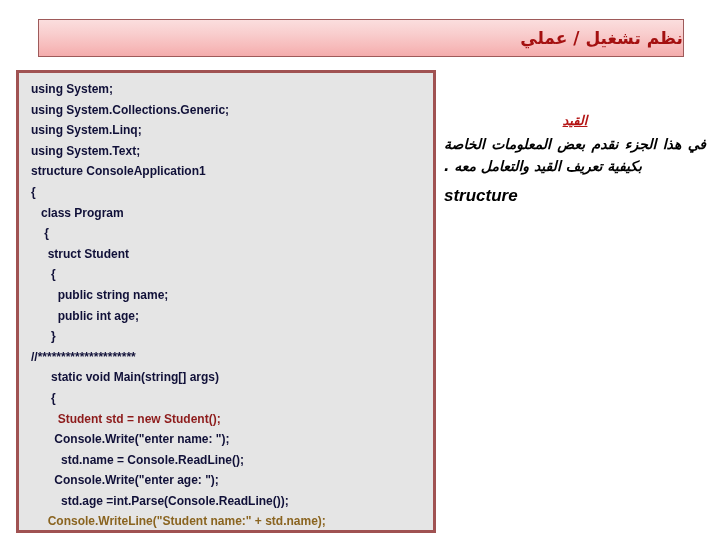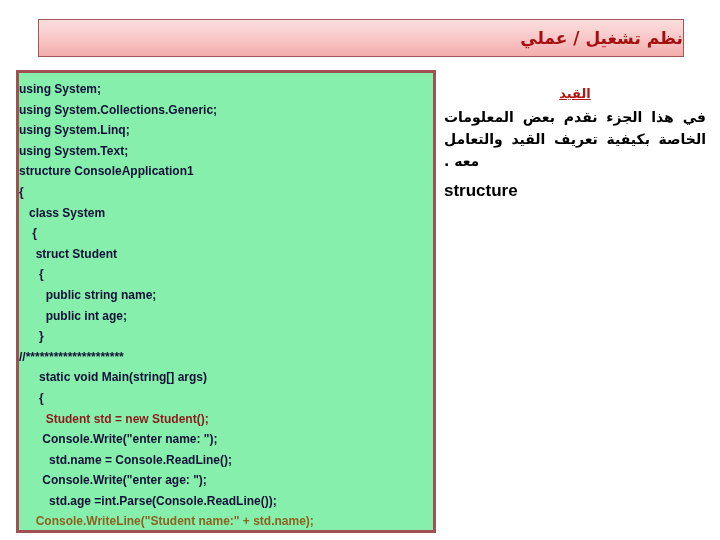--- a/index.html
+++ b/index.html
@@ -42,22 +42,23 @@
 
   
   #code-panel {
     position: absolute;
     left: 16px;
     top: 70px;
     width: 420px;
     height: 463px;
     box-sizing: border-box;
     border: 3px solid #a05252;
-    background: #86efac;
+    background: #e5e5e5;
     overflow: hidden;
+    padding-left: 12px;
   }
   #code-lines {
     padding: 6px 0 0 0;
   }
   .code-line {
     font-family: "Liberation Sans", sans-serif;
     font-size: 12px;
     font-weight: bold;
     line-height: 20.6px;
     white-space: pre;
@@ -65,22 +66,23 @@
     height: 20.6px;
   }
   .code-line.c-dark   { color: #101038; }
   .code-line.c-maroon { color: #8d1b1b; }
   .code-line.c-brown  { color: #8a6420; }
 
   
   #notes-column {
     position: absolute;
     left: 444px;
-    top: 84px;
+    top: 111px;
     width: 262px;
+    font-style: italic;
   }
   .note-heading {
     direction: rtl;
     text-align: center;
     color: #b41515;
     font-size: 13px;
     font-weight: bold;
     font-family: "DejaVu Sans", "Liberation Sans", sans-serif;
     text-decoration: underline;
     line-height: 20px;
@@ -117,21 +119,21 @@
 </div>
 
 <div id="code-panel">
   <div id="code-lines">
       <div class="code-line c-dark">using System;</div>
       <div class="code-line c-dark">using System.Collections.Generic;</div>
       <div class="code-line c-dark">using System.Linq;</div>
       <div class="code-line c-dark">using System.Text;</div>
       <div class="code-line c-dark">structure ConsoleApplication1</div>
       <div class="code-line c-dark">{</div>
-      <div class="code-line c-dark">   class System</div>
+      <div class="code-line c-dark">   class Program</div>
       <div class="code-line c-dark">    {</div>
       <div class="code-line c-dark">     struct Student</div>
       <div class="code-line c-dark">      {</div>
       <div class="code-line c-dark">        public string name;</div>
       <div class="code-line c-dark">        public int age;</div>
       <div class="code-line c-dark">      }</div>
       <div class="code-line c-dark">//*********************</div>
       <div class="code-line c-dark">      static void Main(string[] args)</div>
       <div class="code-line c-dark">      {</div>
       <div class="code-line c-maroon">        Student std = new Student();</div>

